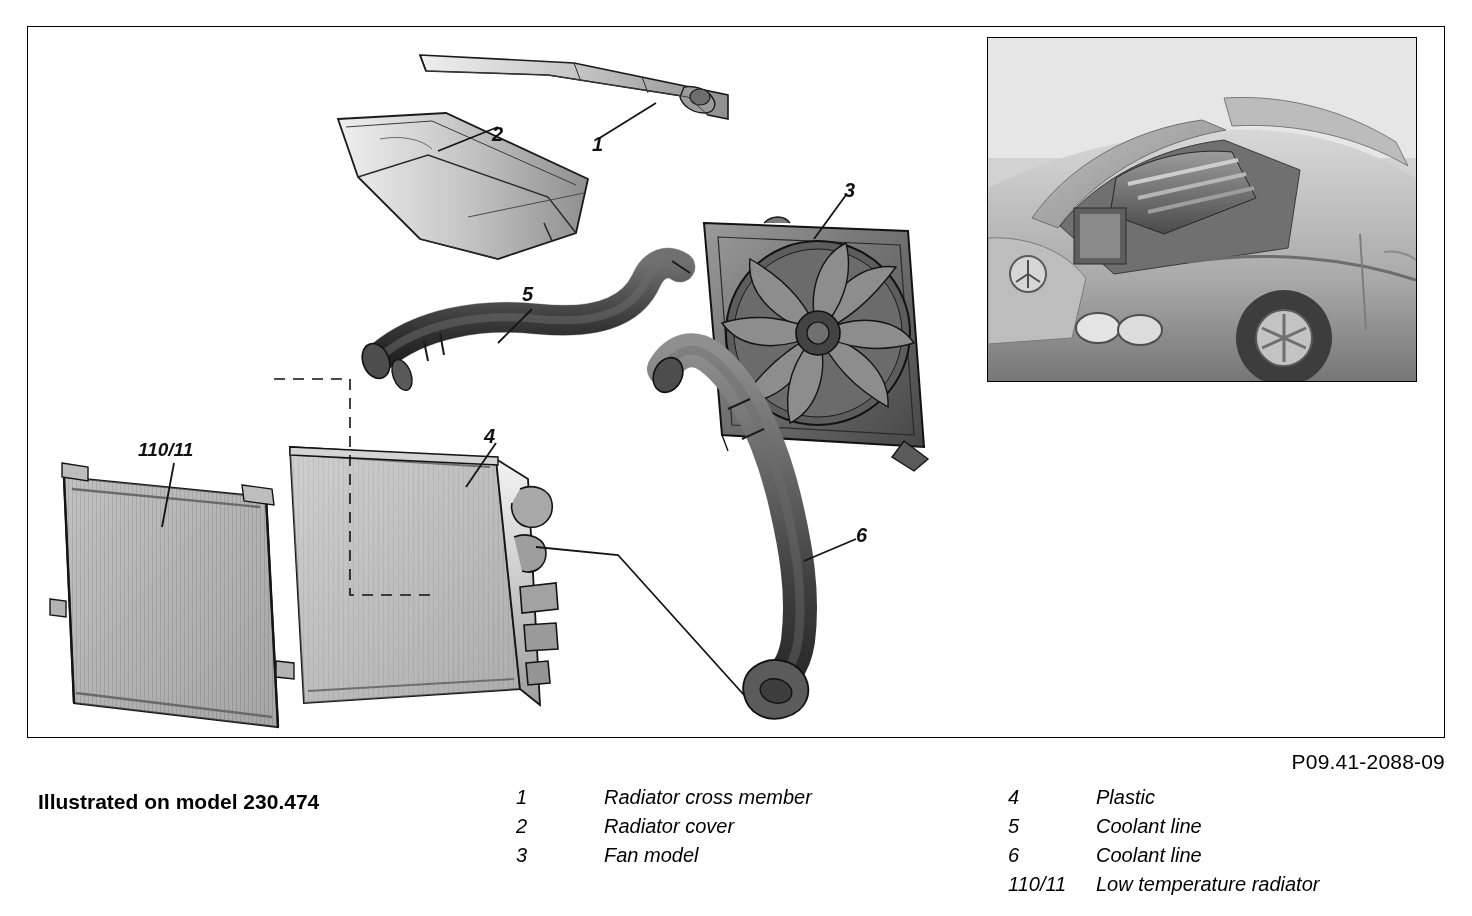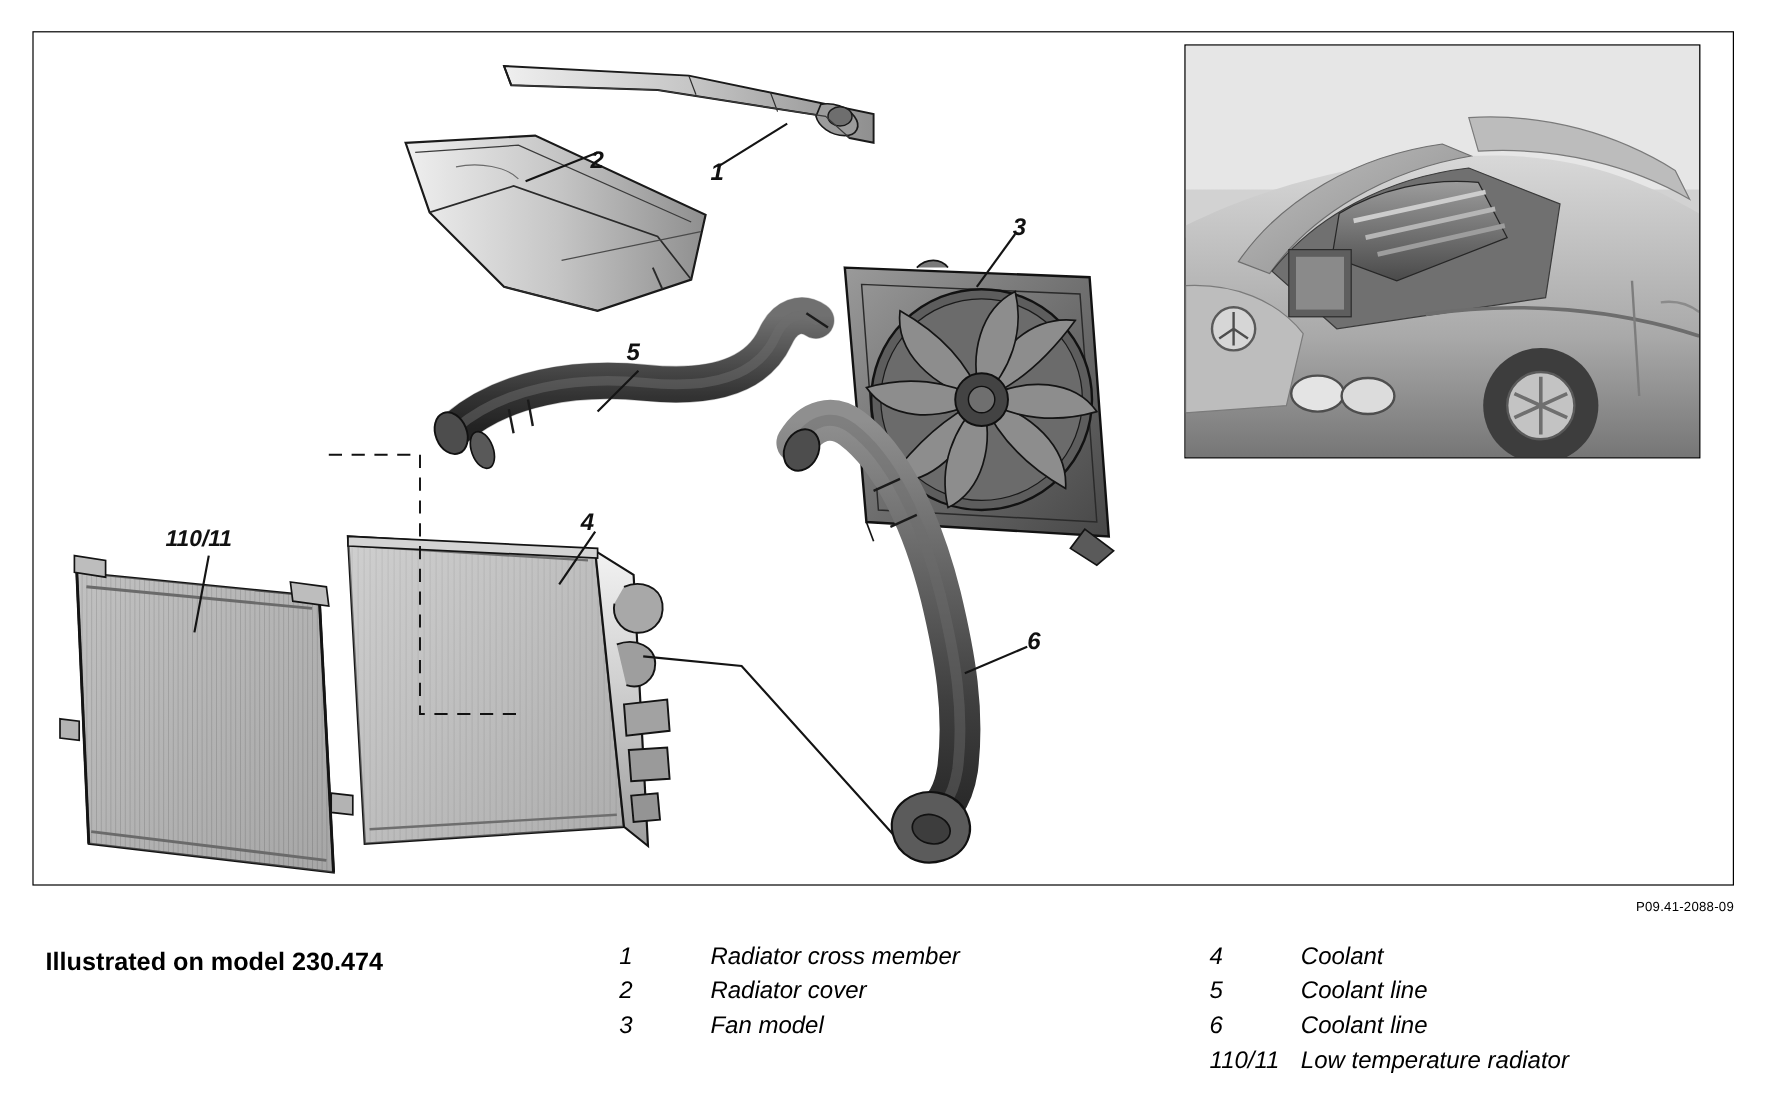--- a/index.html
+++ b/index.html
@@ -58,21 +58,21 @@
   
   .part {
     position: absolute;
   }
 
   
   #figure-id {
     position: absolute;
     right: 27px;
     top: 750px;
-    font-size: 11px;
+    font-size: 21px;
     letter-spacing: 0.2px;
   }
 
   
   #legend {
     position: absolute;
     left: 0;
     top: 780px;
     width: 1284px;
     height: 130px;
@@ -101,20 +101,21 @@
     width: 76px;
     flex: 0 0 76px;
     font-style: italic;
   }
   .legend-key.wide {
     width: 76px;
   }
   .legend-val {
     font-style: italic;
     white-space: nowrap;
+    margin-left: 12px;
   }
 
   
   svg { display: block; }
 </style>
 </head>
 <body>
 
 <div id="figure-frame">
 
@@ -352,21 +353,21 @@
     </div>
     <div class="legend-row">
       <span class="legend-key">3</span>
       <span class="legend-val">Fan model</span>
     </div>
   </div>
 
   <div class="legend-col" id="legend-col-right">
     <div class="legend-row">
       <span class="legend-key">4</span>
-      <span class="legend-val">Coolant</span>
+      <span class="legend-val">Plastic</span>
     </div>
     <div class="legend-row">
       <span class="legend-key">5</span>
       <span class="legend-val">Coolant line</span>
     </div>
     <div class="legend-row">
       <span class="legend-key">6</span>
       <span class="legend-val">Coolant line</span>
     </div>
     <div class="legend-row">

